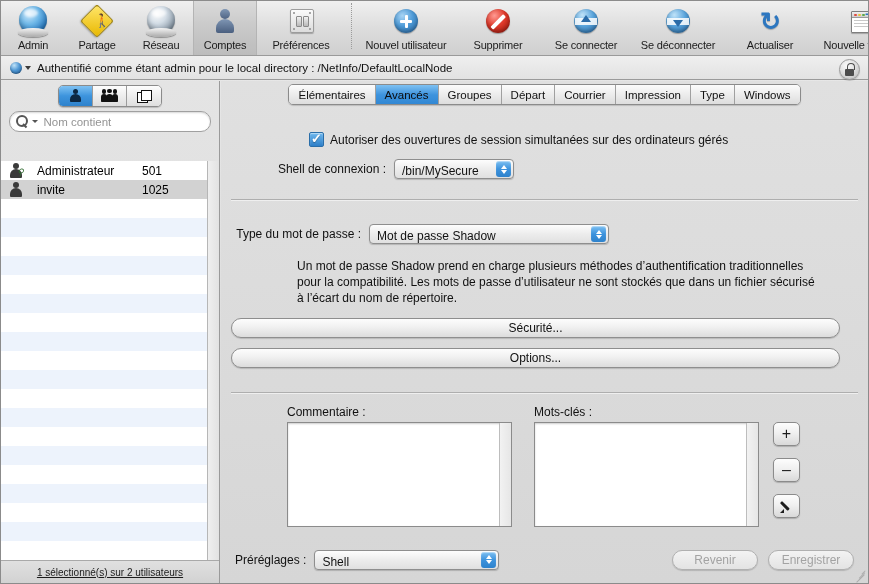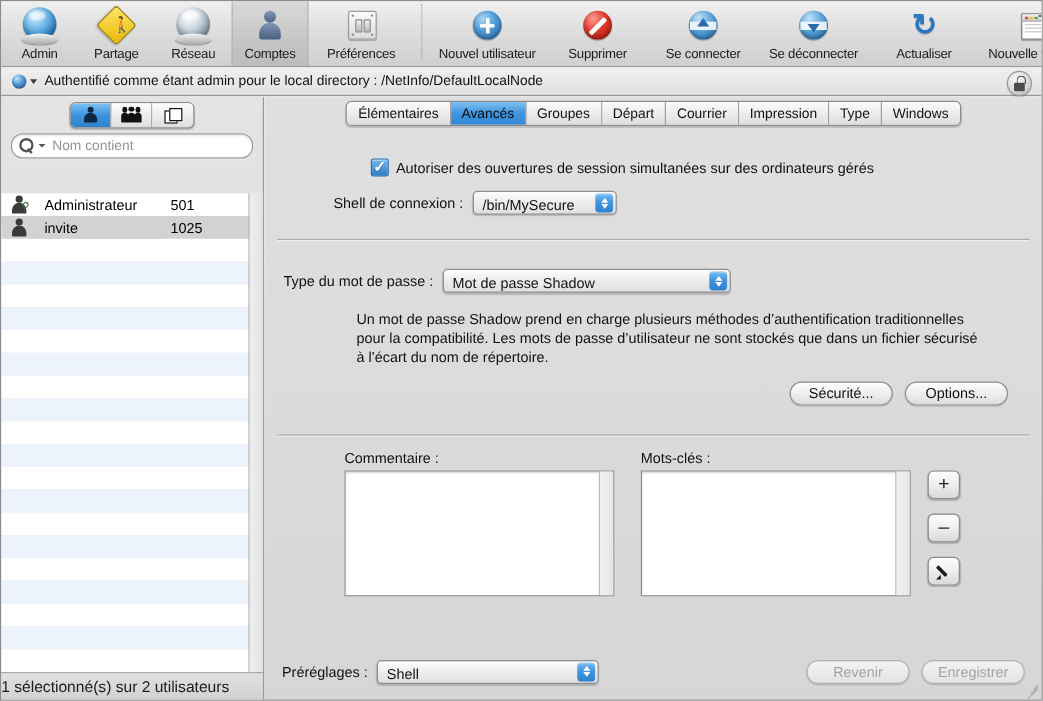--- a/index.html
+++ b/index.html
@@ -313,23 +313,24 @@
   .uic .key{position:absolute;right:-1px;bottom:1px;color:#2f6b2f;font-size:9px;line-height:9px;}
   .list-scrollbar{
     position:absolute; right:0; top:80px; bottom:23px; width:12px;
     background: linear-gradient(90deg,#efefef,#e2e2e2);
     border-left:1px solid #b6b6b6; box-sizing:border-box;
   }
   .statusbar{
     position:absolute; left:0; right:0; bottom:0; height:23px;
     background: linear-gradient(180deg,#e0e0e0,#d2d2d2);
     border-top:1px solid #a9a9a9;
-    display:flex; align-items:center; 
-    font-size:13px; color:#1c1c1c;
+    display:flex; align-items:center; justify-content:center;
+    font-size:10px; color:#1c1c1c;
     box-sizing:border-box;
+    text-decoration:underline;
   }
 
   
   .main{
     position:absolute; left:220px; top:80px; right:0; bottom:0;
     background: linear-gradient(180deg,#e0e0e0,#d6d6d6);
     box-sizing:border-box;
   }
   .tabbar{
     position:relative; height:26px; display:flex; justify-content:center; align-items:flex-start;
@@ -408,21 +409,21 @@
   .popup .arrows:after{
     content:""; position:absolute; left:5px; bottom:3.5px; width:0;height:0;
     border-left:3px solid transparent;border-right:3px solid transparent;border-top:4px solid #fff;
   }
 
   .sec2{ padding: 14px 0 12px 0; }
   .desc{
     margin: 14px 0 0 66px; width: 520px;
     font-size:12px; color:#111; line-height:16px;
   }
-  .btn-row{ display:flex; justify-content:flex-end; margin:12px 18px 0 0; gap:10px; }
+  .btn-row{ display:flex; justify-content:flex-end; margin:12px 18px 0 0; gap:10px;flex-direction:column; }
   .cbtn{
     height:20px; min-width:86px; padding:0 12px;
     background: linear-gradient(180deg,#fdfdfd 0%,#f0f0f0 46%,#dcdcdc 100%);
     border:1px solid #8e8e8e; border-radius:10px;
     display:flex;align-items:center;justify-content:center;
     font-size:12px; color:#111;
     box-shadow:0 1px 1px rgba(0,0,0,.16);
     box-sizing:border-box; white-space:nowrap;
   }
   .cbtn.disabled{ color:#a3a3a3; background: linear-gradient(180deg,#f3f3f3,#e3e3e3); border-color:#b0b0b0;}

